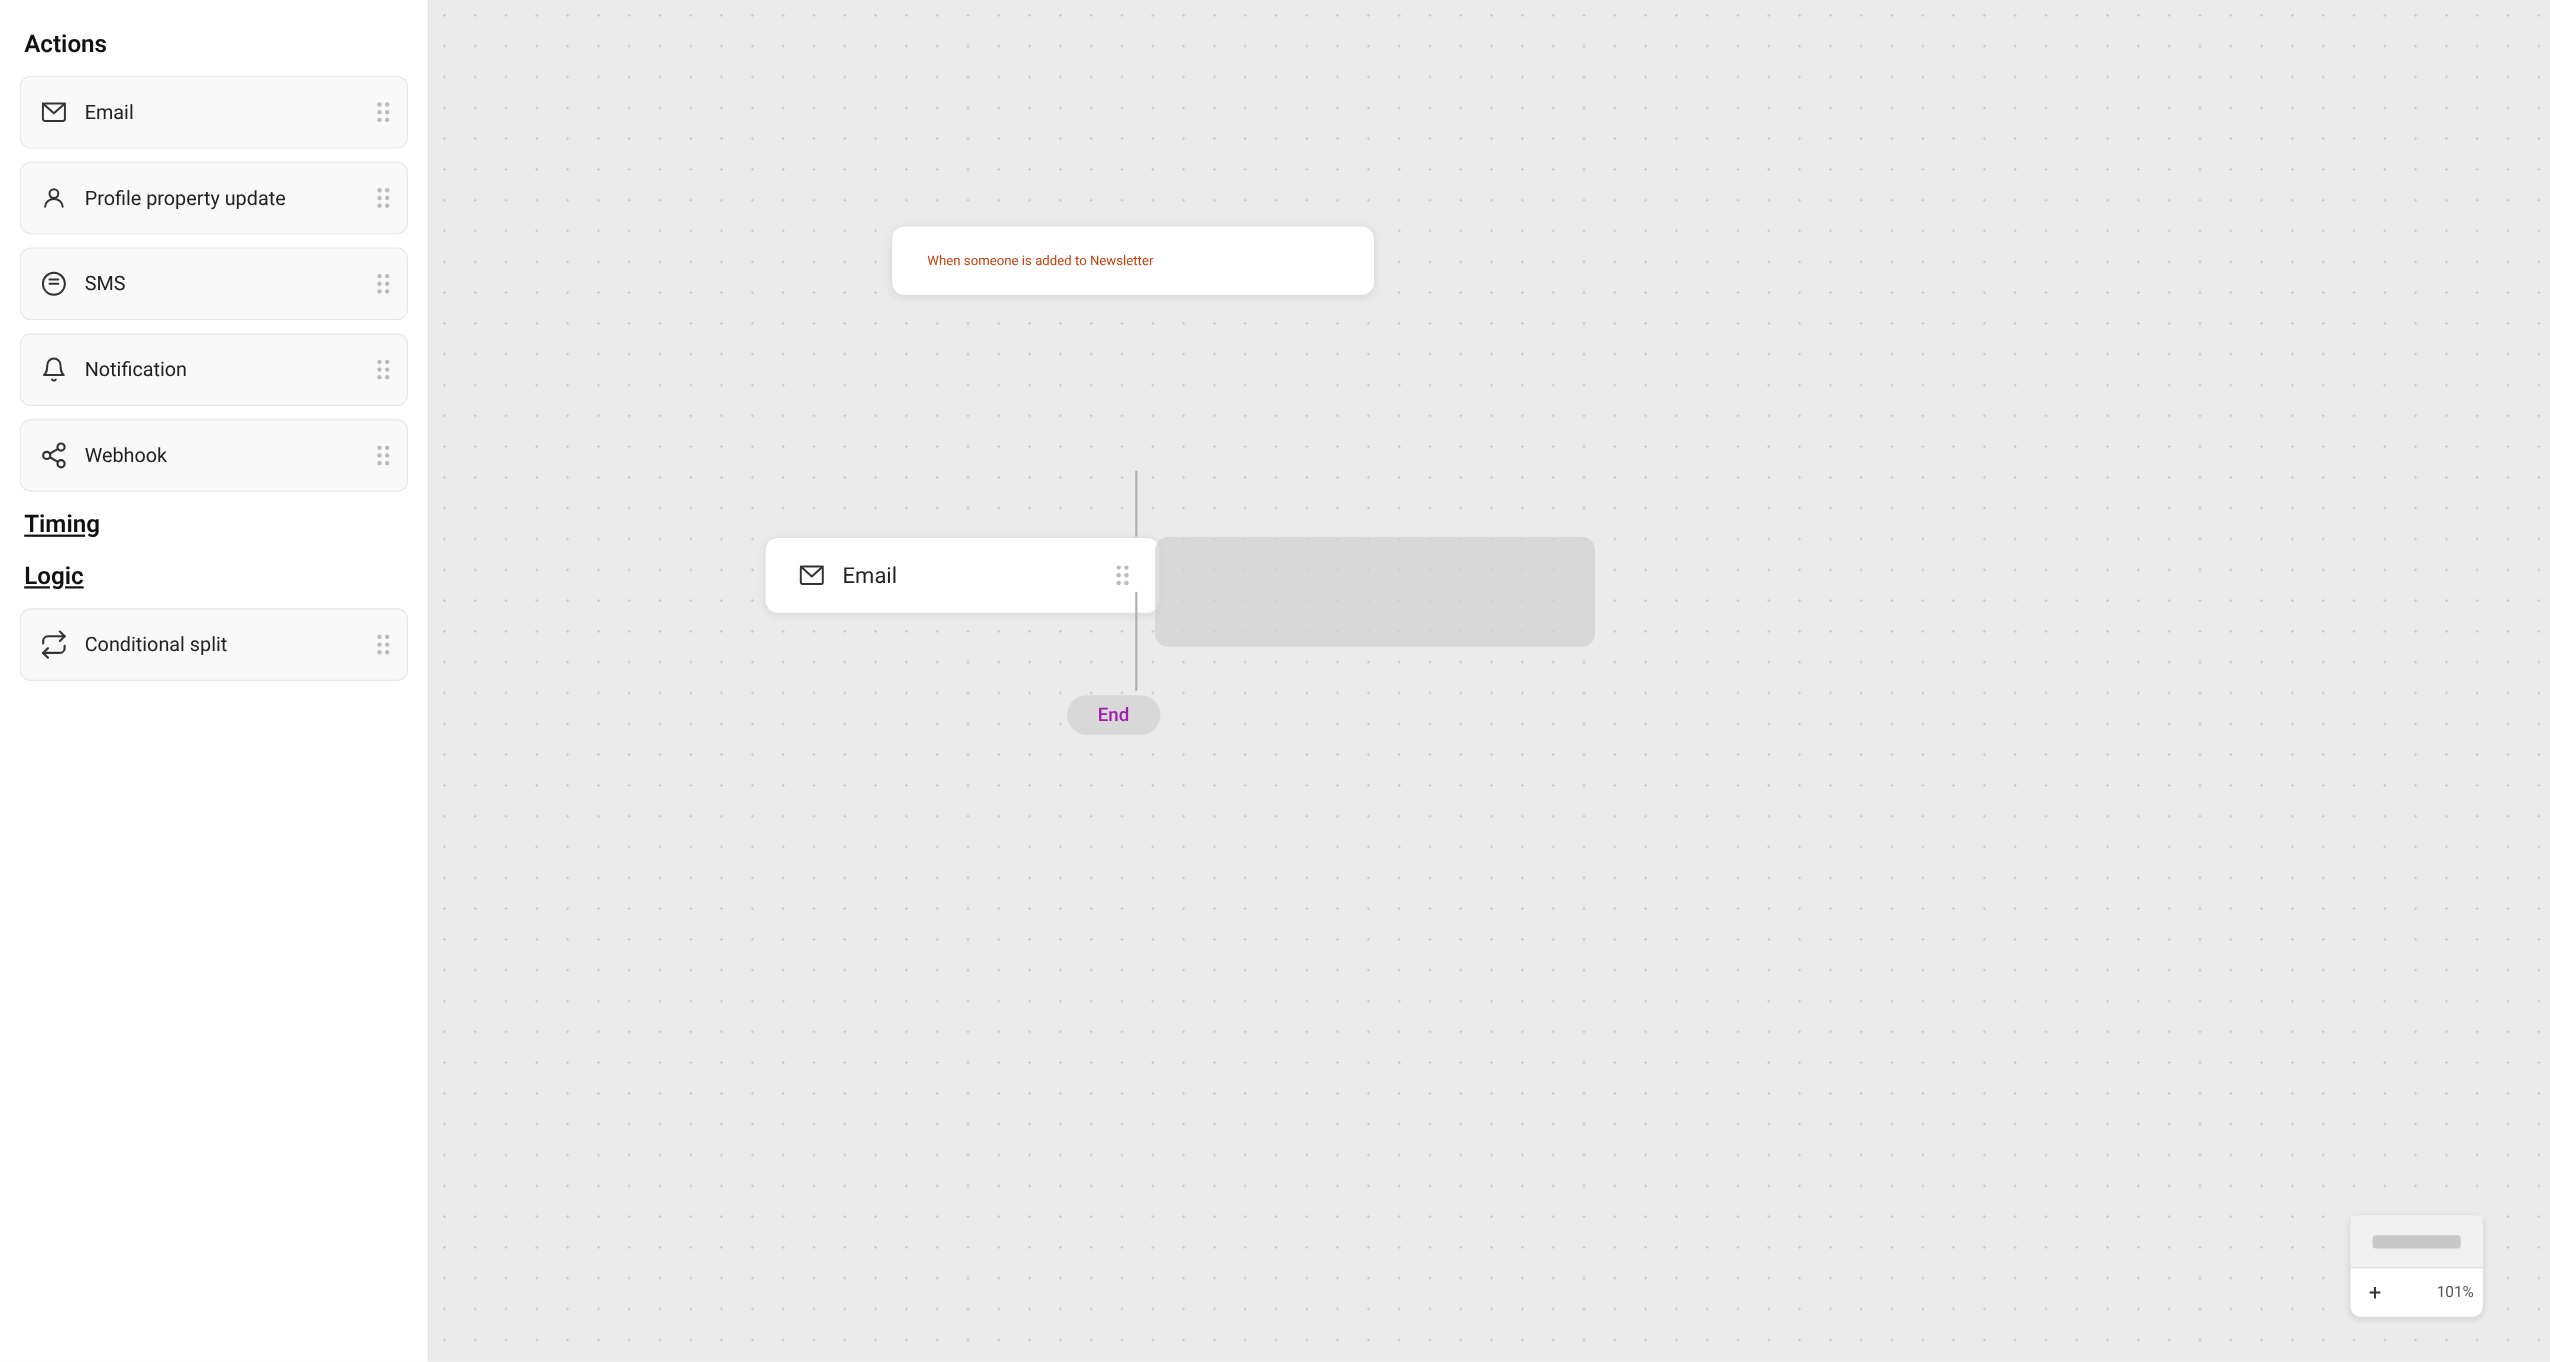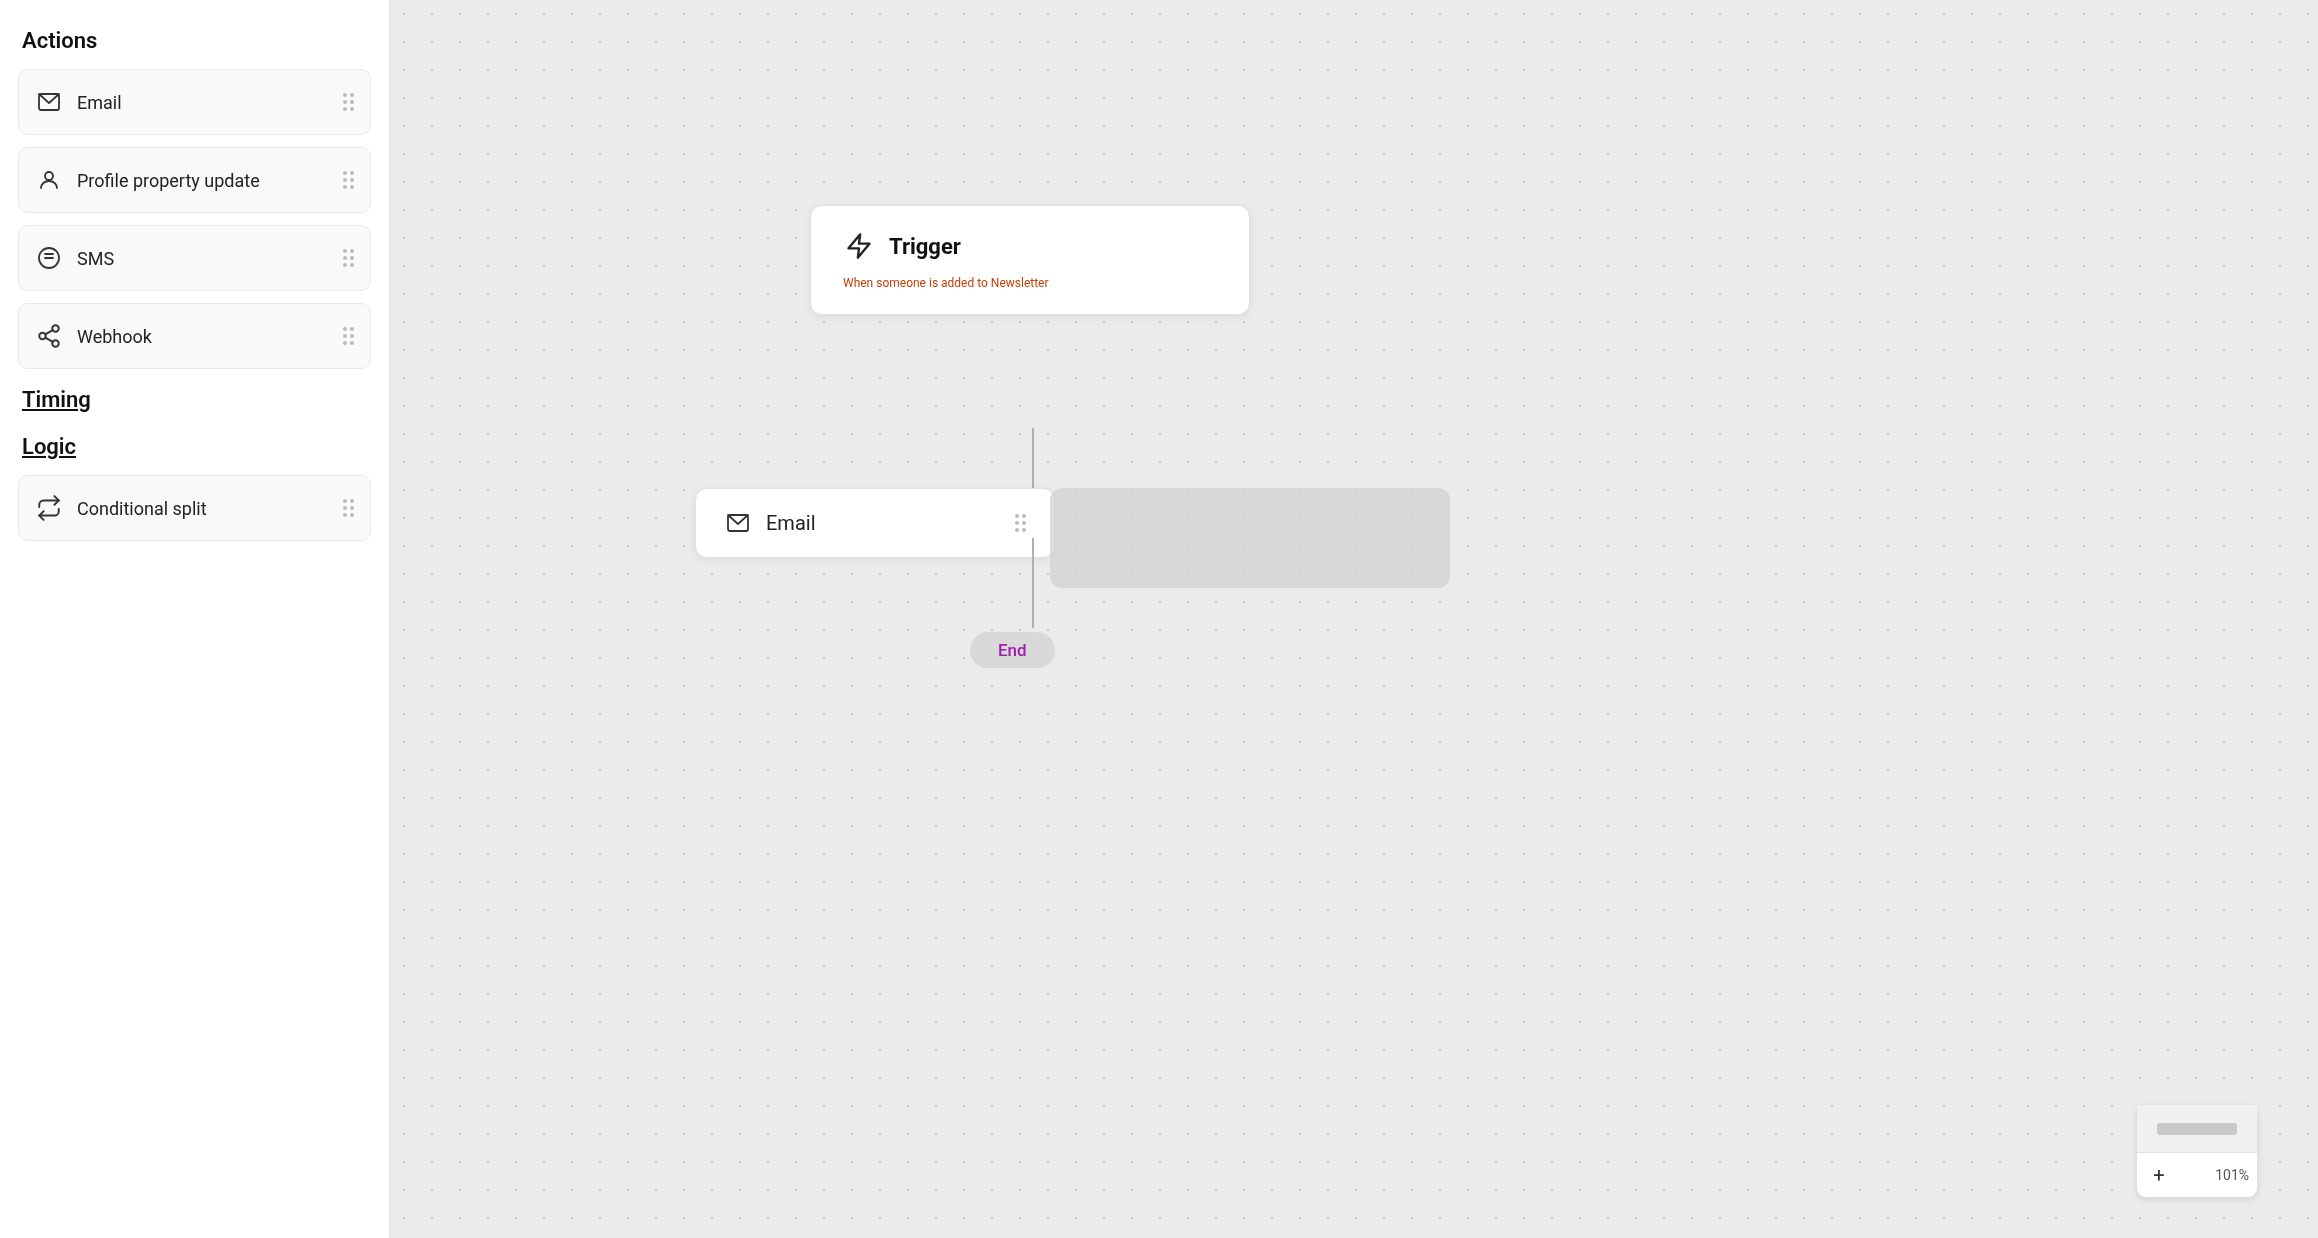--- a/index.html
+++ b/index.html
@@ -338,20 +338,41 @@
         <span></span>
           <span></span>
           <span></span>
           <span></span>
           <span></span>
           <span></span>
       </div>
     </div>
   </div>
 
+  <div class="action-item">
+    <div class="action-item-left">
+      <div class="action-icon">
+        <svg width="24" height="24" viewBox="0 0 24 24" fill="none" stroke="#333" stroke-width="1.8" stroke-linecap="round" stroke-linejoin="round">
+          <path d="M18 8a6 6 0 0 0-12 0c0 7-3 9-3 9h18s-3-2-3-9"></path>
+          <path d="M13.73 21a2 2 0 0 1-3.46 0"></path>
+        </svg>
+      </div>
+      <span class="action-label">Notification</span>
+    </div>
+    <div class="drag-handle">
+      <div class="drag-dots">
+        <span></span>
+          <span></span>
+          <span></span>
+          <span></span>
+          <span></span>
+          <span></span>
+      </div>
+    </div>
+  </div>
 
   <div class="action-item">
     <div class="action-item-left">
       <div class="action-icon">
         <svg width="26" height="26" viewBox="0 0 24 24" fill="none" stroke="#333" stroke-width="1.8" stroke-linecap="round" stroke-linejoin="round">
           <circle cx="18" cy="5" r="3"></circle>
           <circle cx="6" cy="12" r="3"></circle>
           <circle cx="18" cy="19" r="3"></circle>
           <line x1="8.59" y1="13.51" x2="15.42" y2="17.49"></line>
           <line x1="15.41" y1="6.51" x2="8.59" y2="10.49"></line>
@@ -398,28 +419,20 @@
           <span></span>
       </div>
     </div>
   </div>
 
 </div>
 
 <div class="canvas">
 
   <div class="trigger-node">
-    <div class="trigger-node-header">
-      <div class="trigger-icon">
-        <svg width="28" height="28" viewBox="0 0 24 24" fill="none" stroke="#222" stroke-width="2" stroke-linecap="round" stroke-linejoin="round">
-          <polygon points="13,2 3,14 12,14 11,22 21,10 12,10 13,2"></polygon>
-        </svg>
-      </div>
-      <span class="trigger-title">Trigger</span>
-    </div>
     <div class="trigger-desc">When someone is added to Newsletter</div>
   </div>
 
   <div class="connector-line"></div>
 
   <div class="email-node">
     <div class="email-node-left">
       <div class="action-icon">
         <svg width="24" height="24" viewBox="0 0 24 24" fill="none" stroke="#333" stroke-width="1.8" stroke-linecap="round" stroke-linejoin="round">
           <rect x="2" y="4" width="20" height="16" rx="2"></rect>

